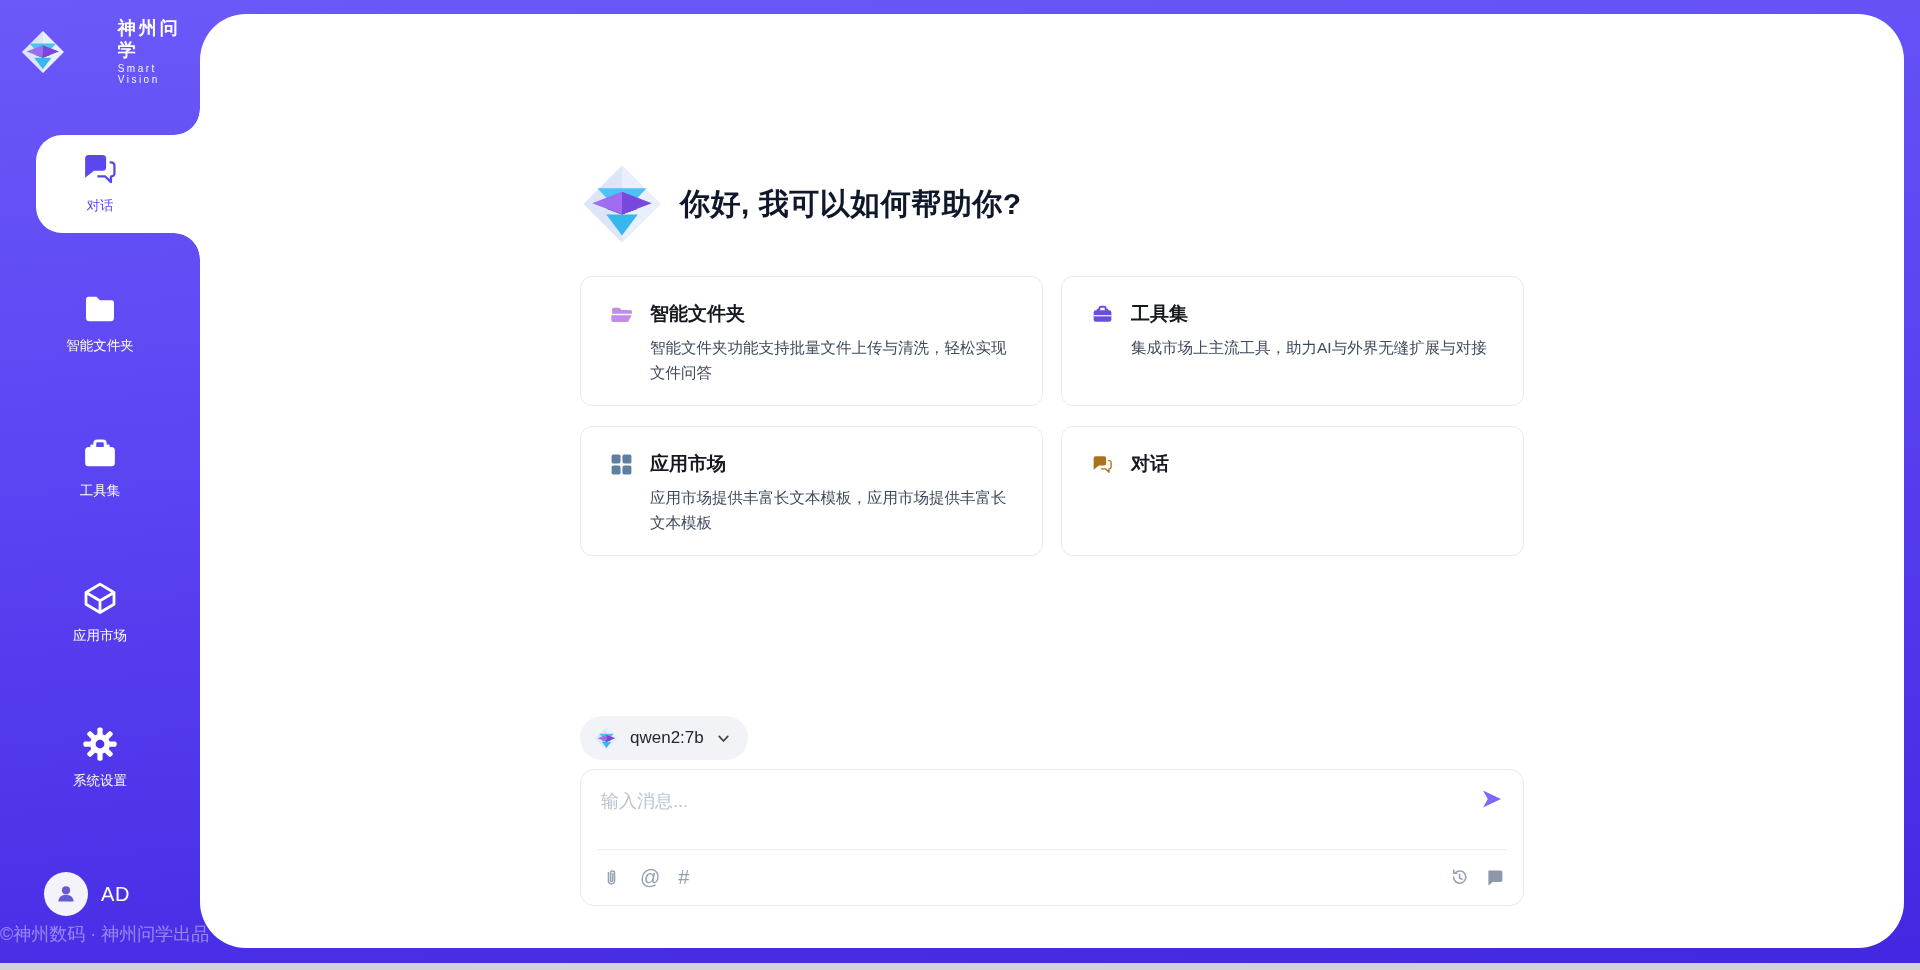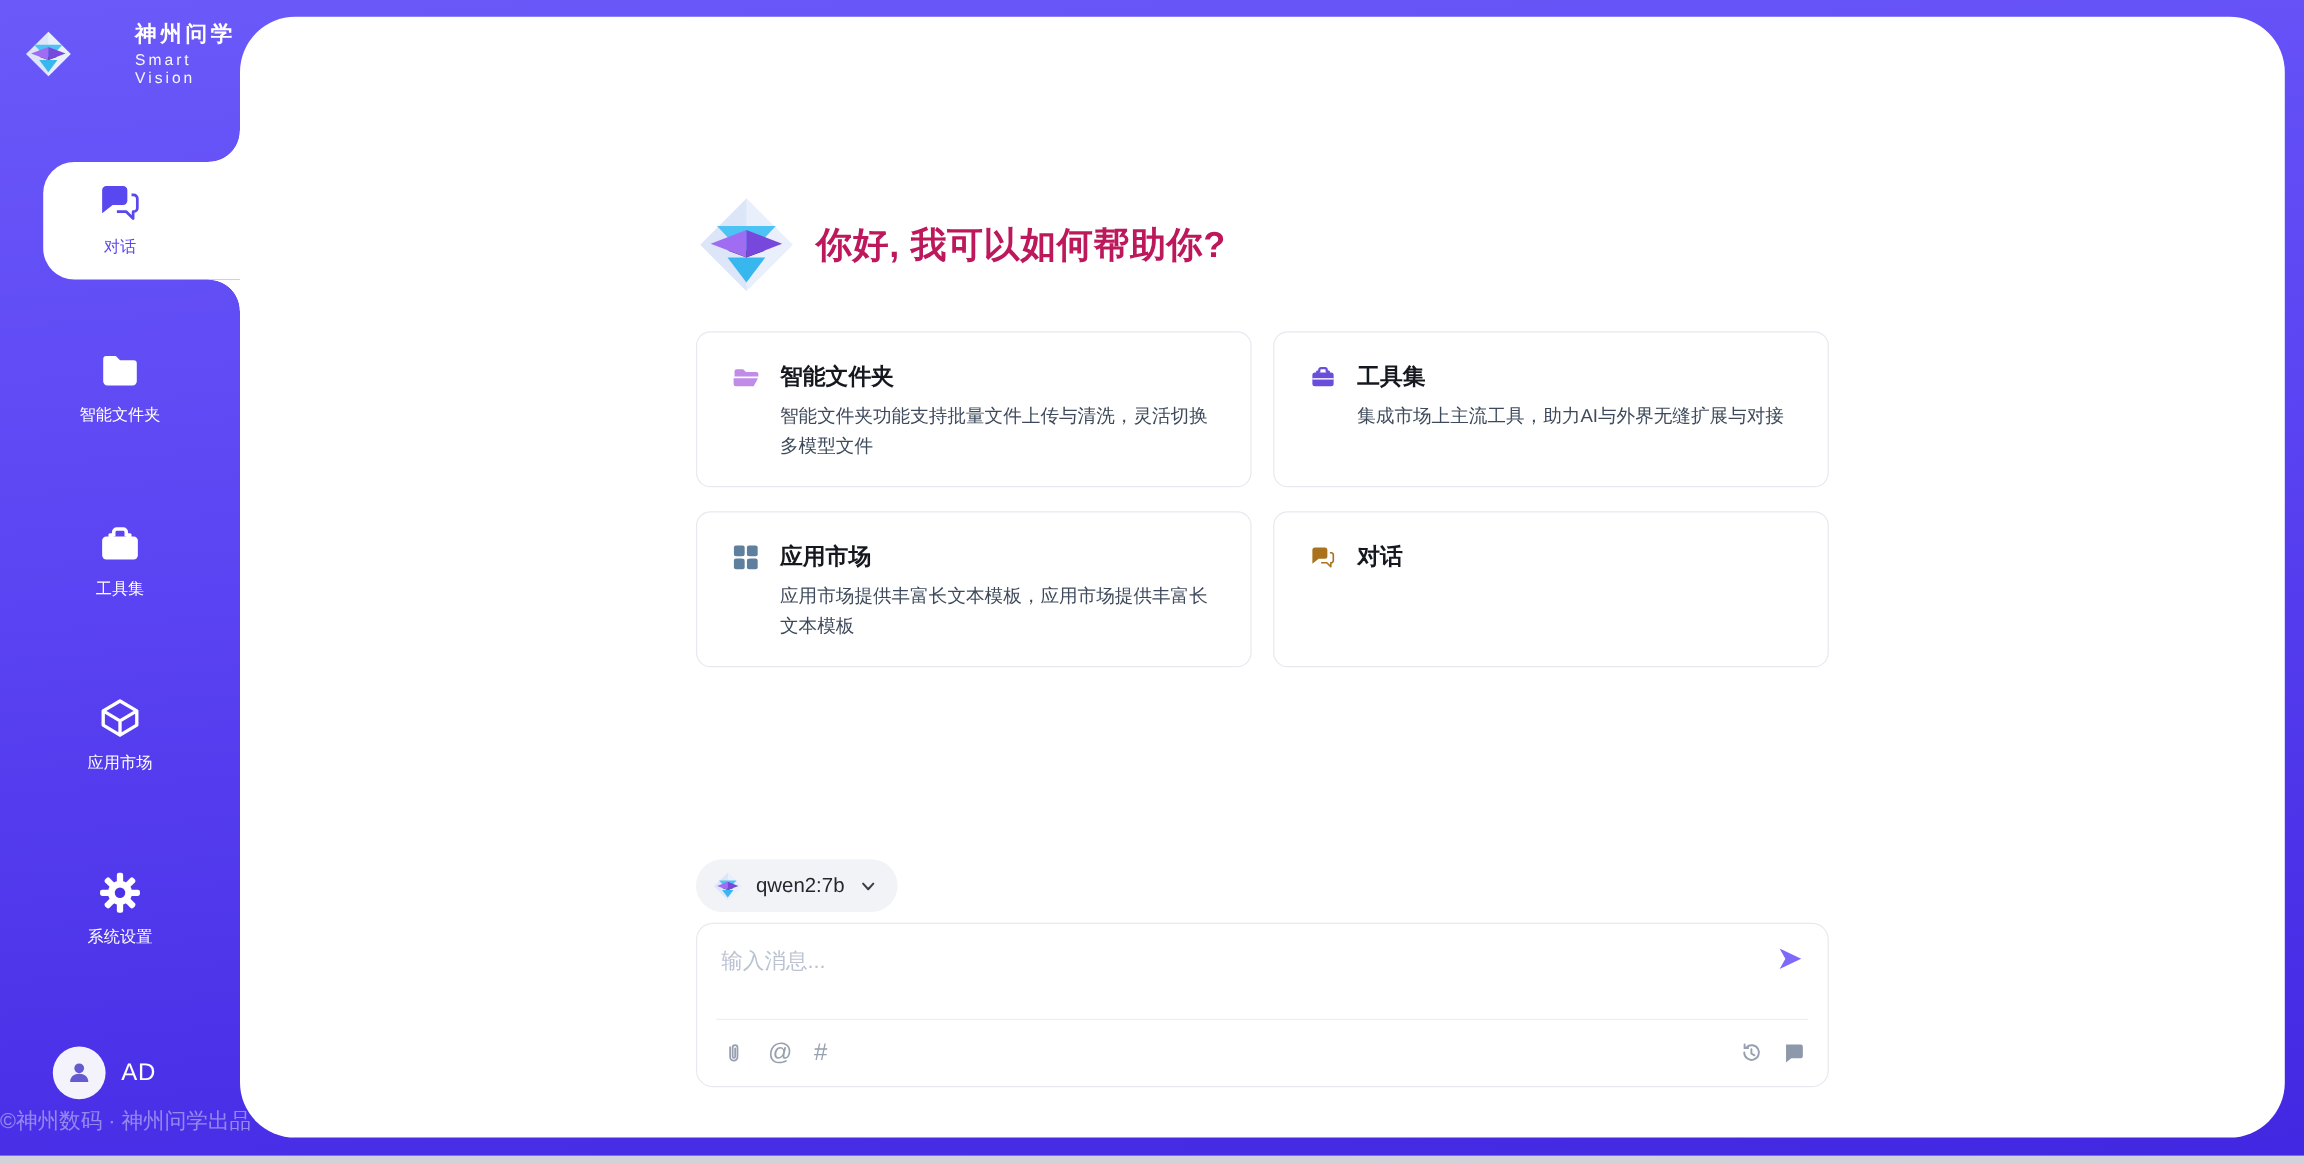--- a/index.html
+++ b/index.html
@@ -19,21 +19,21 @@
     background:#ffffff; border-radius:46px;
   }
   .content-col { position:relative; width:944px; margin:0 auto; height:100%; }
 
   
   .sidebar { position:absolute; left:0; top:0; width:200px; height:970px; z-index:3; }
   .brand { position:absolute; top:18px; left:20px; display:flex; align-items:center; gap:9px; }
   .brand svg { width:48px; height:48px; }
   .brand-text { display:flex; flex-direction:column; color:#fff;margin-left:43px; }
   .brand-name { font-size:18px; font-weight:bold; letter-spacing:3px; line-height:1.2; }
-  .brand-sub { font-size:13px; letter-spacing:2.5px; margin-top:2px; opacity:.95; }
+  .brand-sub { font-size:10px; letter-spacing:2.5px; margin-top:2px; opacity:.95; }
 
   .active-bubble {
     position:absolute; left:36px; top:135px; width:164px; height:98px;
     background:#ffffff; border-radius:26px 0 0 26px; z-index:1;
   }
   .active-bubble::before {
     content:""; position:absolute; right:0; top:-26px; width:26px; height:26px;
     background:radial-gradient(circle at 0 0, rgba(0,0,0,0) 25.4px, #ffffff 26px);
   }
   .active-bubble::after {
@@ -61,21 +61,21 @@
   .user-name { color:#fff; font-size:20px; letter-spacing:.5px; }
 
   .side-footer {
     position:absolute; left:0; bottom:24px; width:200px; text-align:center;
     color:rgba(255,255,255,.42); font-size:18px; white-space:nowrap; z-index:2;
   }
 
   
   .greeting { position:absolute; top:148px; left:0; display:flex; align-items:center; gap:16px; }
   .greeting svg { width:84px; height:84px; }
-  .greeting-text { font-size:30px; font-weight:bold; color:#be185d; letter-spacing:.5px; }
+  .greeting-text { font-size:30px; font-weight:bold; color:#0f172a; letter-spacing:.5px; }
 
   
   .cards {
     position:absolute; top:262px; left:0; width:944px;
     display:grid; grid-template-columns:463px 463px; grid-auto-rows:130px;
     column-gap:18px; row-gap:20px;
   }
   .card {
     background:#fff; border:1px solid #E7E9EF; border-radius:12px;
     padding:24px 28px; cursor:pointer;
@@ -230,21 +230,21 @@
     <div class="cards">
 
       <div class="card">
         <div class="card-head">
           <svg viewBox="0 0 32 32">
             <path d="M4 9.5c0-1.2 1-2.2 2.2-2.2h7l3 3h11c1.2 0 2.2 1 2.2 2.2v2.5H4z" fill="#C18CE8"></path>
             <path d="M3 17h26l-4.6 8.5H5.2A2.2 2.2 0 0 1 3 23.3z" fill="#C18CE8"></path>
           </svg>
           <span class="card-title">智能文件夹</span>
         </div>
-        <div class="card-desc">智能文件夹功能支持批量文件上传与清洗，灵活切换多模型文件</div>
+        <div class="card-desc">智能文件夹功能支持批量文件上传与清洗，轻松实现文件问答</div>
       </div>
 
       <div class="card">
         <div class="card-head">
           <svg viewBox="0 0 48 48">
             <path d="M18 16v-4a3 3 0 0 1 3-3h6a3 3 0 0 1 3 3v4" fill="none" stroke="#6A4EDB" stroke-width="3.6"></path>
             <rect x="13" y="13" width="5" height="7" rx="1.5" fill="#6A4EDB"></rect>
             <rect x="30" y="13" width="5" height="7" rx="1.5" fill="#6A4EDB"></rect>
             <rect x="7" y="16" width="34" height="22" rx="4" fill="#6A4EDB"></rect>
             <rect x="7" y="25" width="34" height="2.6" fill="#ffffff" opacity=".85"></rect>

